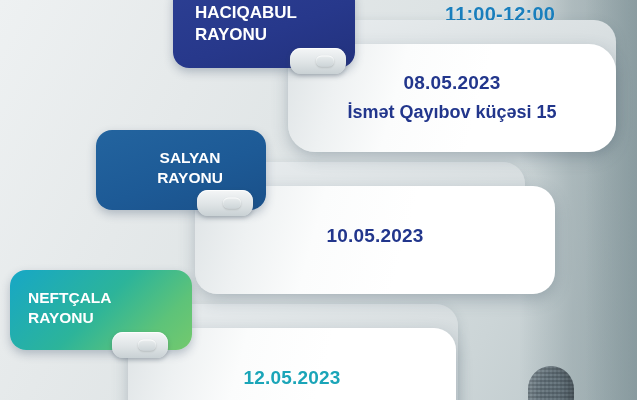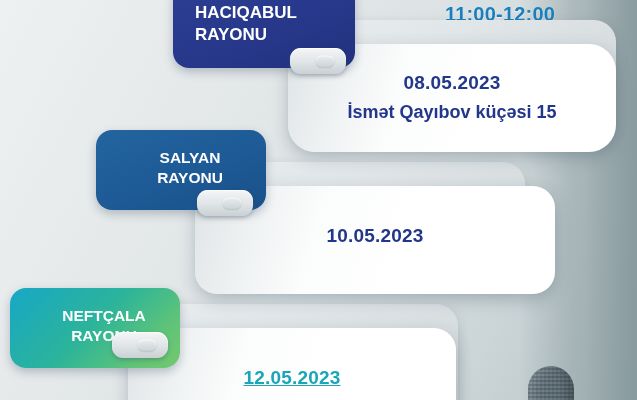--- a/index.html
+++ b/index.html
@@ -64,24 +64,23 @@
     padding:0 0 4px 22px;font-size:17px;
     background:linear-gradient(160deg,#2c3f93 0%,#27388b 55%,#22317d 100%);
   }
   .tag-salyan{
     left:96px;top:130px;width:152px;height:76px;
     padding:0 0 4px 18px;font-size:15.5px;
     background:linear-gradient(160deg,#23649f 0%,#1d5a96 55%,#1a5089 100%);
     align-items:center;
   }
   .tag-neftcala{
-    left:10px;top:288px;width:152px;height:76px;
-    padding:0 0 4px 18px;font-size:15.5px;
+    left:10px;top:270px;width:152px;height:76px;
+    padding:0 12px 4px 18px;font-size:15.5px;
     background:linear-gradient(135deg,#17a7c6 0%,#2cb49a 48%,#5dc379 78%,#74c96d 100%);
-    align-items:center;
   }
 
   
   .clip{
     position:absolute;z-index:5;pointer-events:none;
   }
   .clip .bar{
     position:absolute;left:0;top:0;width:100%;height:100%;
     border-radius:11px;
     background:linear-gradient(180deg,#f4f6f7 0%,#dfe4e6 55%,#c9d1d4 100%);
@@ -129,21 +128,21 @@
 
   .date{
     font-size:19px;font-weight:bold;letter-spacing:.2px;line-height:1.1;
     margin-bottom:7px;
   }
   .addr{
     font-size:18px;font-weight:bold;line-height:1.25;
     padding:0 12px;
   }
   .navy .date,.navy .addr{color:#22368c;}
-  .teal .date,.teal .addr{color:#1aa5b8;text-decoration:underline;}
+  .teal .date,.teal .addr{color:#1aa5b8;}
 </style>
 </head>
 <body>
 
 <div id="stage">
 
   <div class="bg-band"></div>
   <div class="bg-band2"></div>
 
   <div class="ghost ghost-1"></div>

